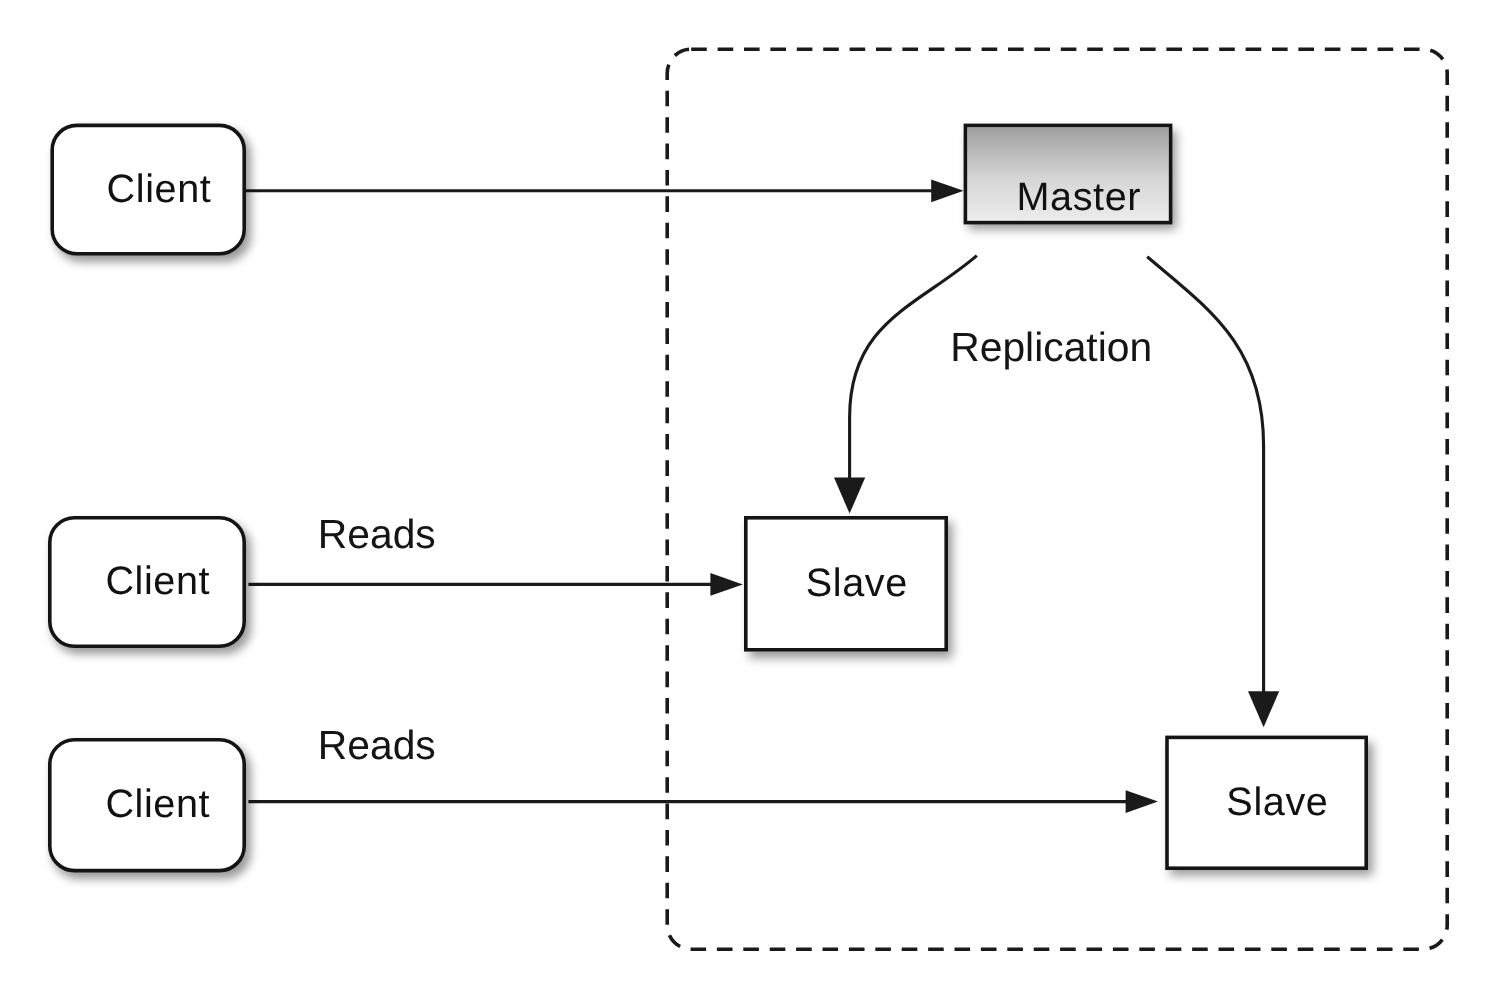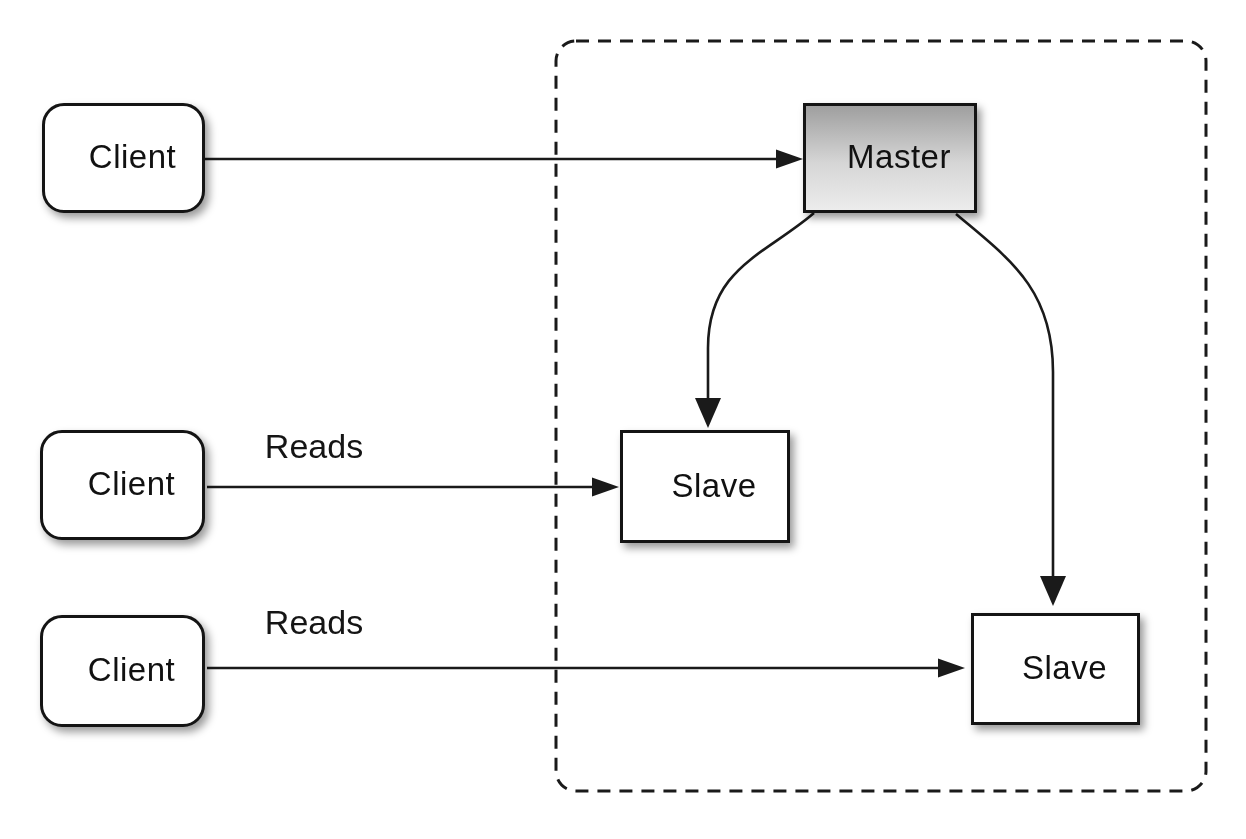--- a/index.html
+++ b/index.html
@@ -61,21 +61,21 @@
     position: absolute;
     transform: translate(-50%, -50%);
     font-size: 34px;
     white-space: nowrap;
     color: #151515;
   }
   
   .client-1 { left: 42px;  top: 103px; width: 163px; height: 110px; }
   .client-2 { left: 40px;  top: 430px; width: 165px; height: 110px; }
   .client-3 { left: 40px;  top: 615px; width: 165px; height: 112px; }
-  .master-1 { left: 803px; top: 103px; width: 174px; height: 110px; }
+  .master-1 { left: 803px; top: 103px; width: 174px; height: 84px; align-items: flex-end; }
   .slave-1  { left: 620px; top: 430px; width: 170px; height: 113px; }
   .slave-2  { left: 971px; top: 613px; width: 169px; height: 112px; }
   
   .lbl-reads-writes { left: 372px; top: 122px; }
   .lbl-reads-1      { left: 314px; top: 446px; }
   .lbl-reads-2      { left: 314px; top: 622px; }
   .lbl-replication  { left: 876px; top: 290px; }
 </style>
 </head>
 <body>
@@ -124,14 +124,15 @@
 
   <div class="node slave-2">
     <span class="node-label">Slave</span>
   </div>
 
 
   <div class="edge-label lbl-reads-1">Reads</div>
 
   <div class="edge-label lbl-reads-2">Reads</div>
 
+  <div class="edge-label lbl-replication">Replication</div>
 
 </div>
 
 </body></html>

